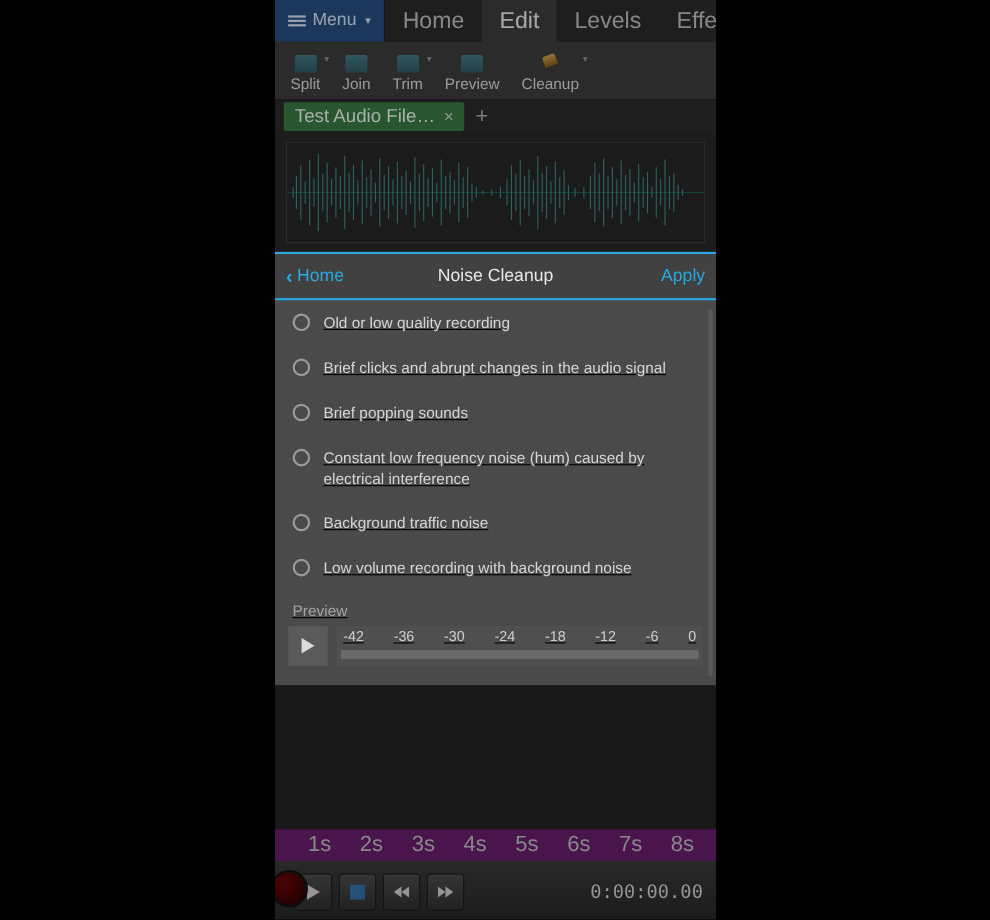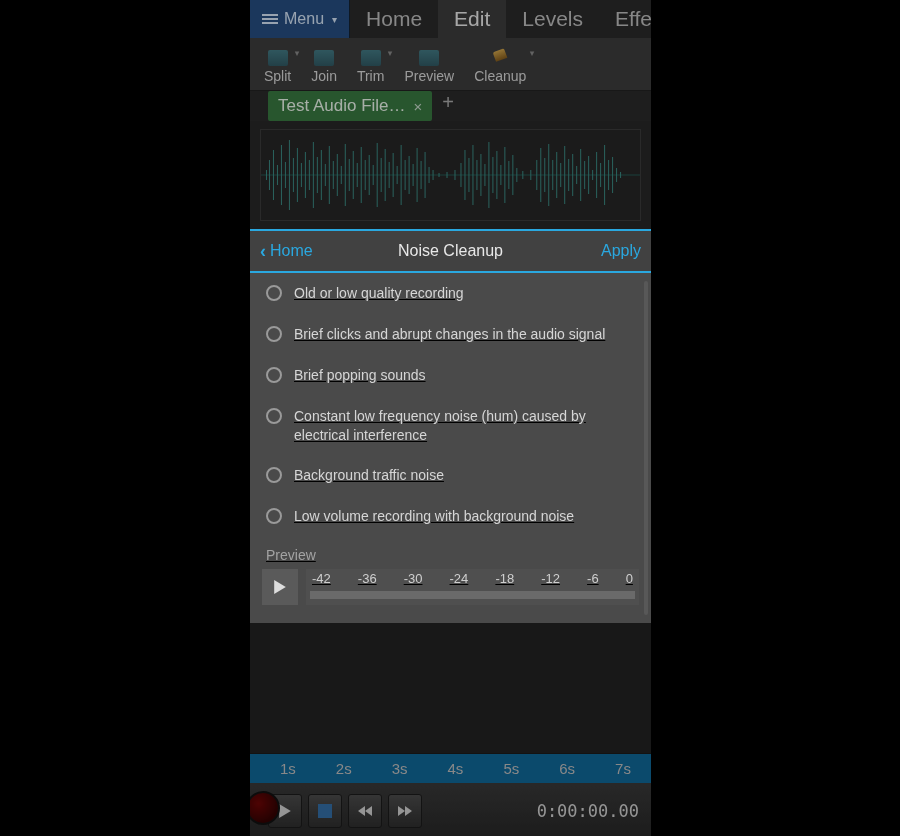--- a/index.html
+++ b/index.html
@@ -19,21 +19,21 @@
 
   
   .toolbar { display:flex; background:#3c3c3c; height:53px; align-items:flex-end; padding:0 4px; border-bottom:1px solid #222; }
   .tool { flex:0 0 auto; text-align:center; color:#d6d6d6; font-size:14px; padding:4px 10px 6px; position:relative;}
   .tool .ticon { width:20px; height:16px; margin:0 auto 2px; display:block; position:relative;}
   .tool .mini-caret { position:absolute; right:2px; top:2px; font-size:9px; color:#888;}
   .tool.cleanup .ticon::before { content:""; position:absolute; left:4px; top:0; width:12px; height:10px; background:linear-gradient(#d4a13a,#8a5a10); border-radius:2px 2px 0 0; transform:rotate(-20deg);}
   .tool.split .ticon::before, .tool.join .ticon::before, .tool.trim .ticon::before, .tool.silence .ticon::before { content:""; position:absolute; inset:0; background:linear-gradient(#3a7a86,#2a5a66); border-radius:2px;}
 
   
-  .filetabs { display:flex; height:30px; background:#2a2a2a; padding-left:18px; gap:10px;}
+  .filetabs { display:flex; align-items:center; height:30px; background:#2a2a2a; padding-left:8px; gap:10px;}
   .filetab { background:#2f7a3a; color:#e6f3e6; padding:3px 10px; font-size:17px; border-radius:2px; display:flex; align-items:center; gap:8px;}
   .filetab .close { color:rgba(255,255,255,.7); font-size:15px;}
   .addtab { color:#aaa; font-size:20px; }
 
   
   .wave-thumb { margin:8px 10px; height:92px; background:#262626; border:1px solid #3a3a3a; position:relative; overflow:hidden;}
   .wave-thumb svg { width:100%; height:100%; display:block;}
 
   
   .panel { background:#4a4a4a; margin:0; border-top:2px solid #2aa8e0; }
@@ -50,21 +50,21 @@
   .preview-row { display:flex; align-items:center; gap:8px; }
   .prev-play { width:36px; height:36px; background:#5a5a5a; display:flex; align-items:center; justify-content:center;}
   .prev-play svg { width:14px; height:14px; fill:#ddd;}
   .scale { flex:1; position:relative; height:36px; background:#4f4f4f;}
   .ticks { display:flex; justify-content:space-between; color:#cfcfcf; font-size:13px; padding:2px 6px 0;}
   .bar { position:absolute; left:4px; right:4px; bottom:6px; height:8px; background:#6a6a6a;}
 
   
   .editor-area { height:130px; background:#222;}
   
-  .timeline { height:30px; background:#0369a1; display:flex; align-items:center; padding-left:30px; gap:40px; color:#bdbdbd; font-size:15px; border-top:1px solid #1a1a1a;}
+  .timeline { height:30px; background:#701a75; display:flex; align-items:center; padding-left:30px; gap:26px; color:#bdbdbd; font-size:20px; border-top:1px solid #1a1a1a;}
   
   .transport { height:56px; background:linear-gradient(#383838,#262626); display:flex; align-items:center; padding:0 12px; position:relative;}
   .rec { position:absolute; left:-4px; top:8px; width:34px; height:34px; border-radius:50%; background:radial-gradient(circle at 35% 35%, #7a0000, #3a0000 70%); border:2px solid #111;}
   .tbtn { width:34px; height:34px; background:linear-gradient(#4a4a4a,#2e2e2e); border:1px solid #1a1a1a; border-radius:3px; margin-left:6px; display:flex; align-items:center; justify-content:center;}
   .tbtn svg{ fill:#cfcfcf; width:14px;height:14px;}
   .tbtn:first-of-type{ margin-left:44px;}
   .timecode { margin-left:auto; color:#cfcfcf; font-size:17px; font-family: monospace, monospace;}
 
   
   .dim { filter: brightness(.72) saturate(.85); }

